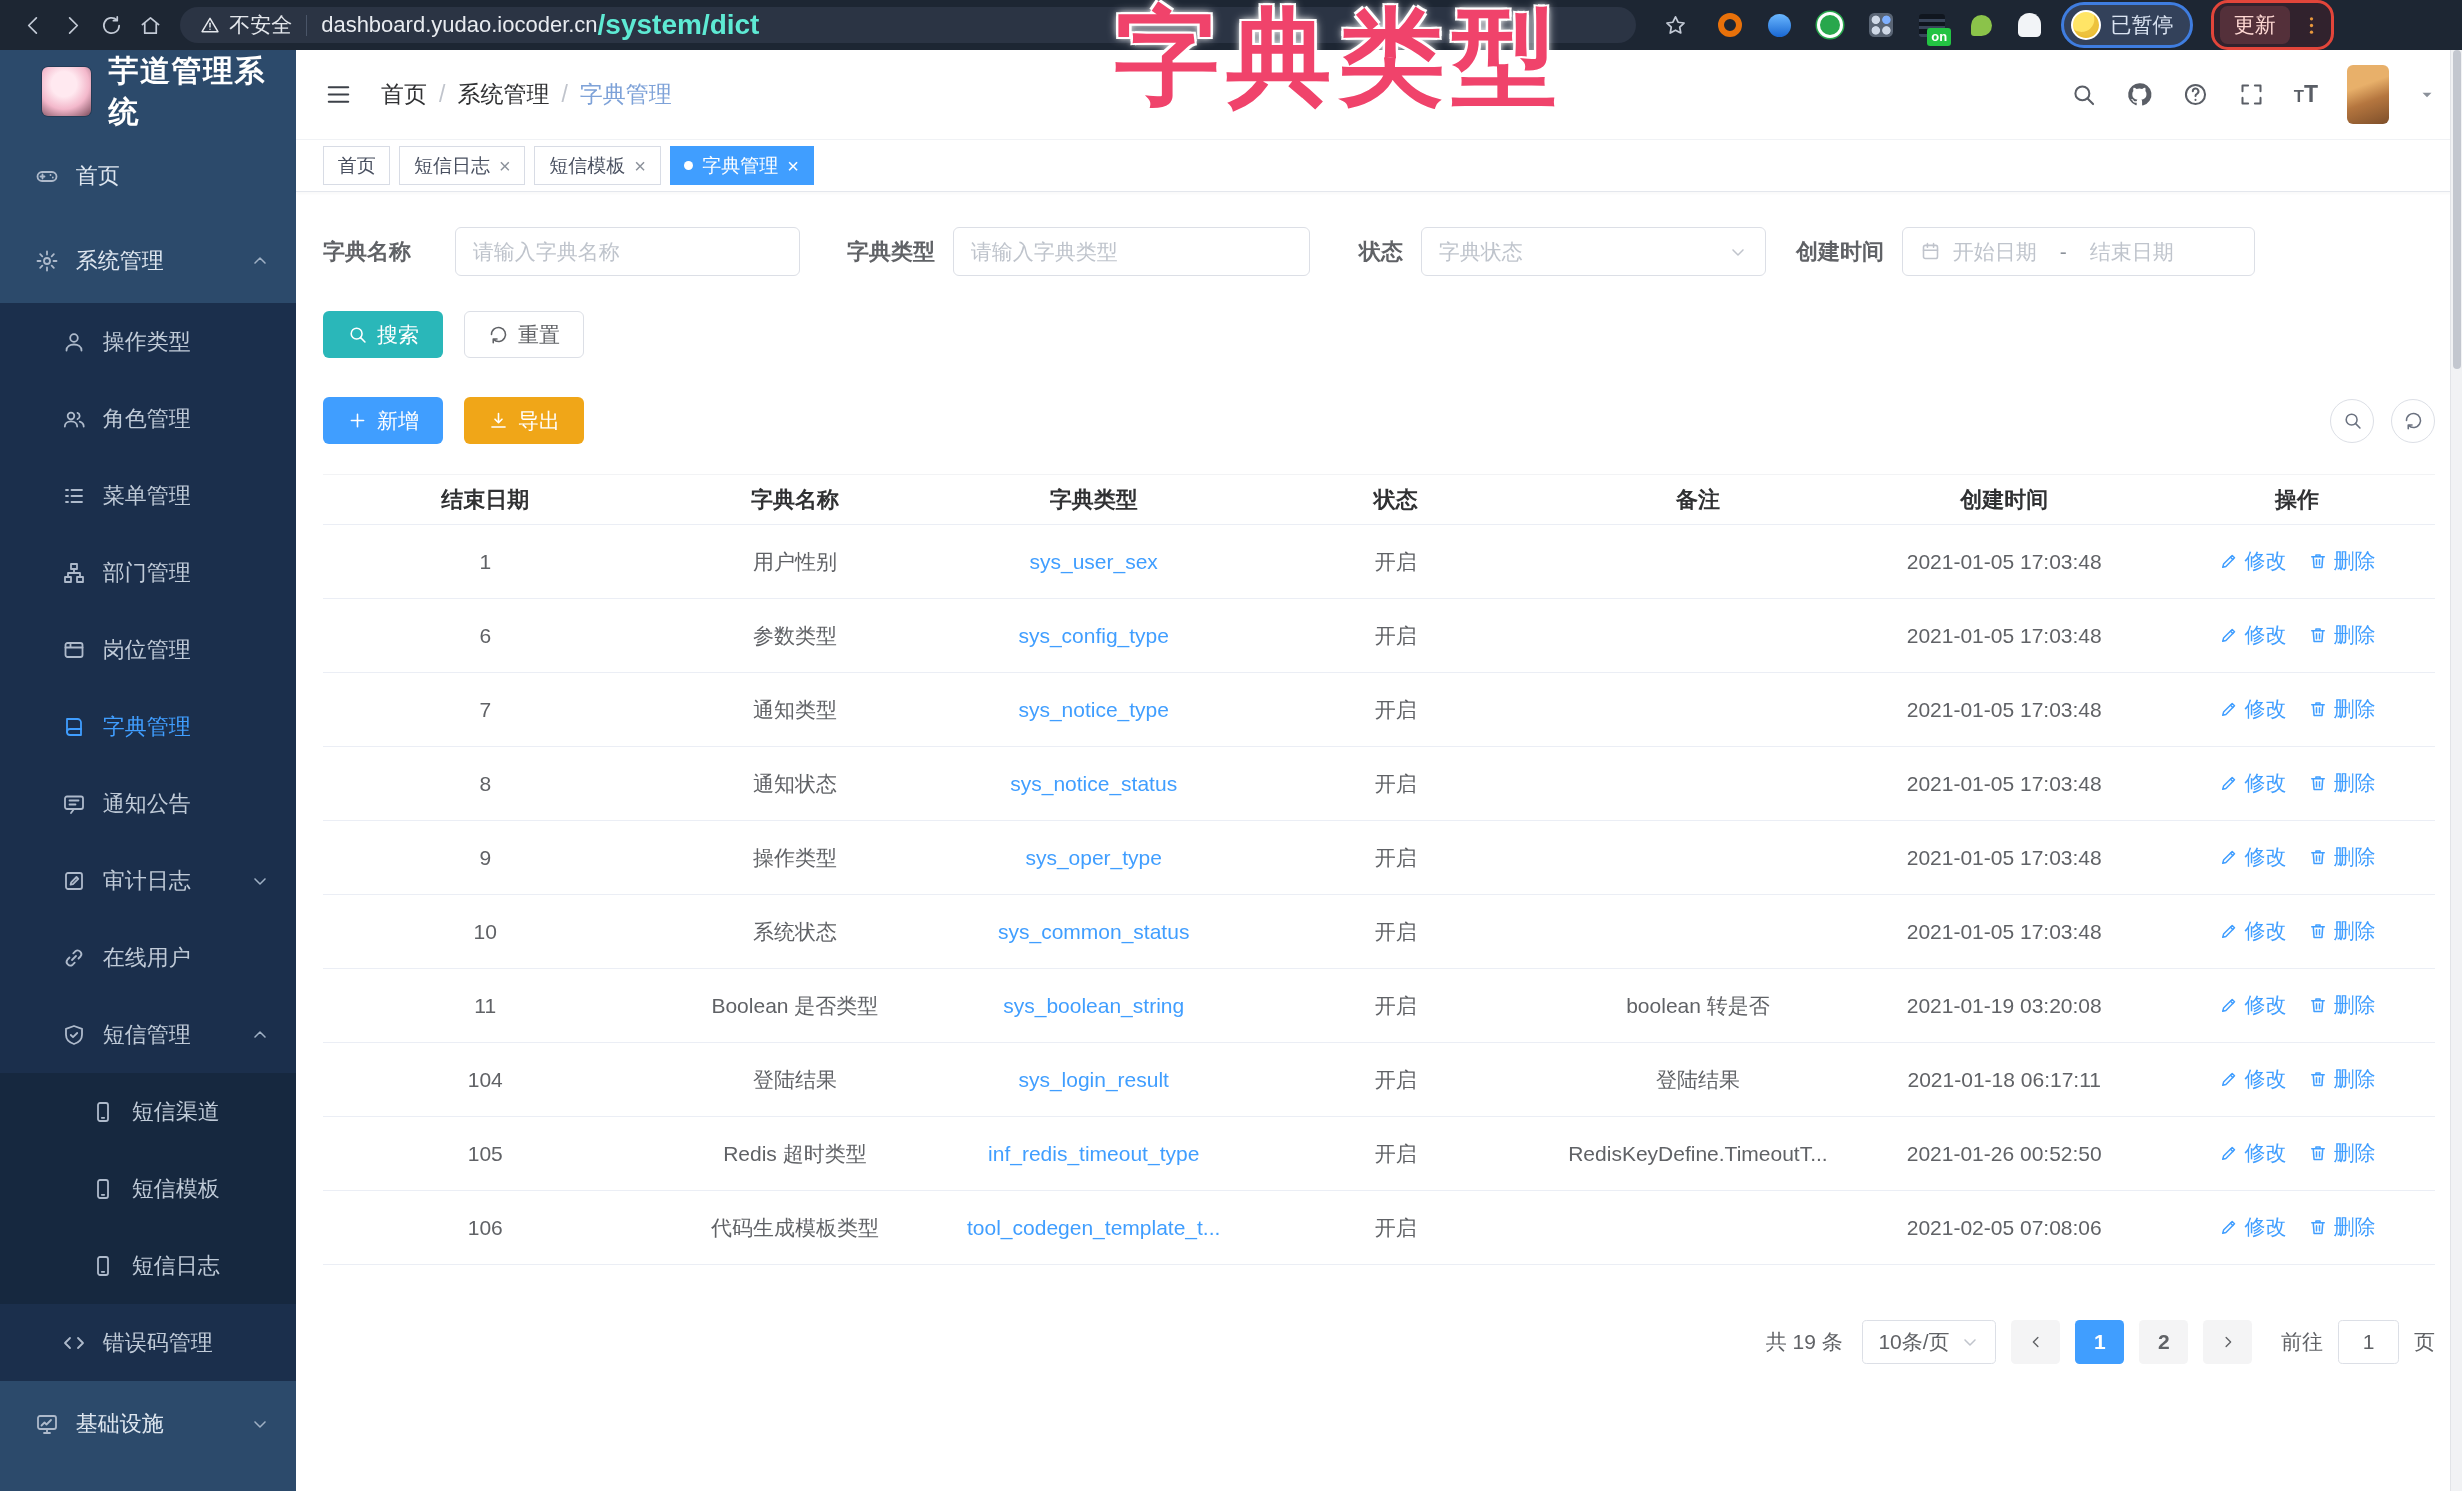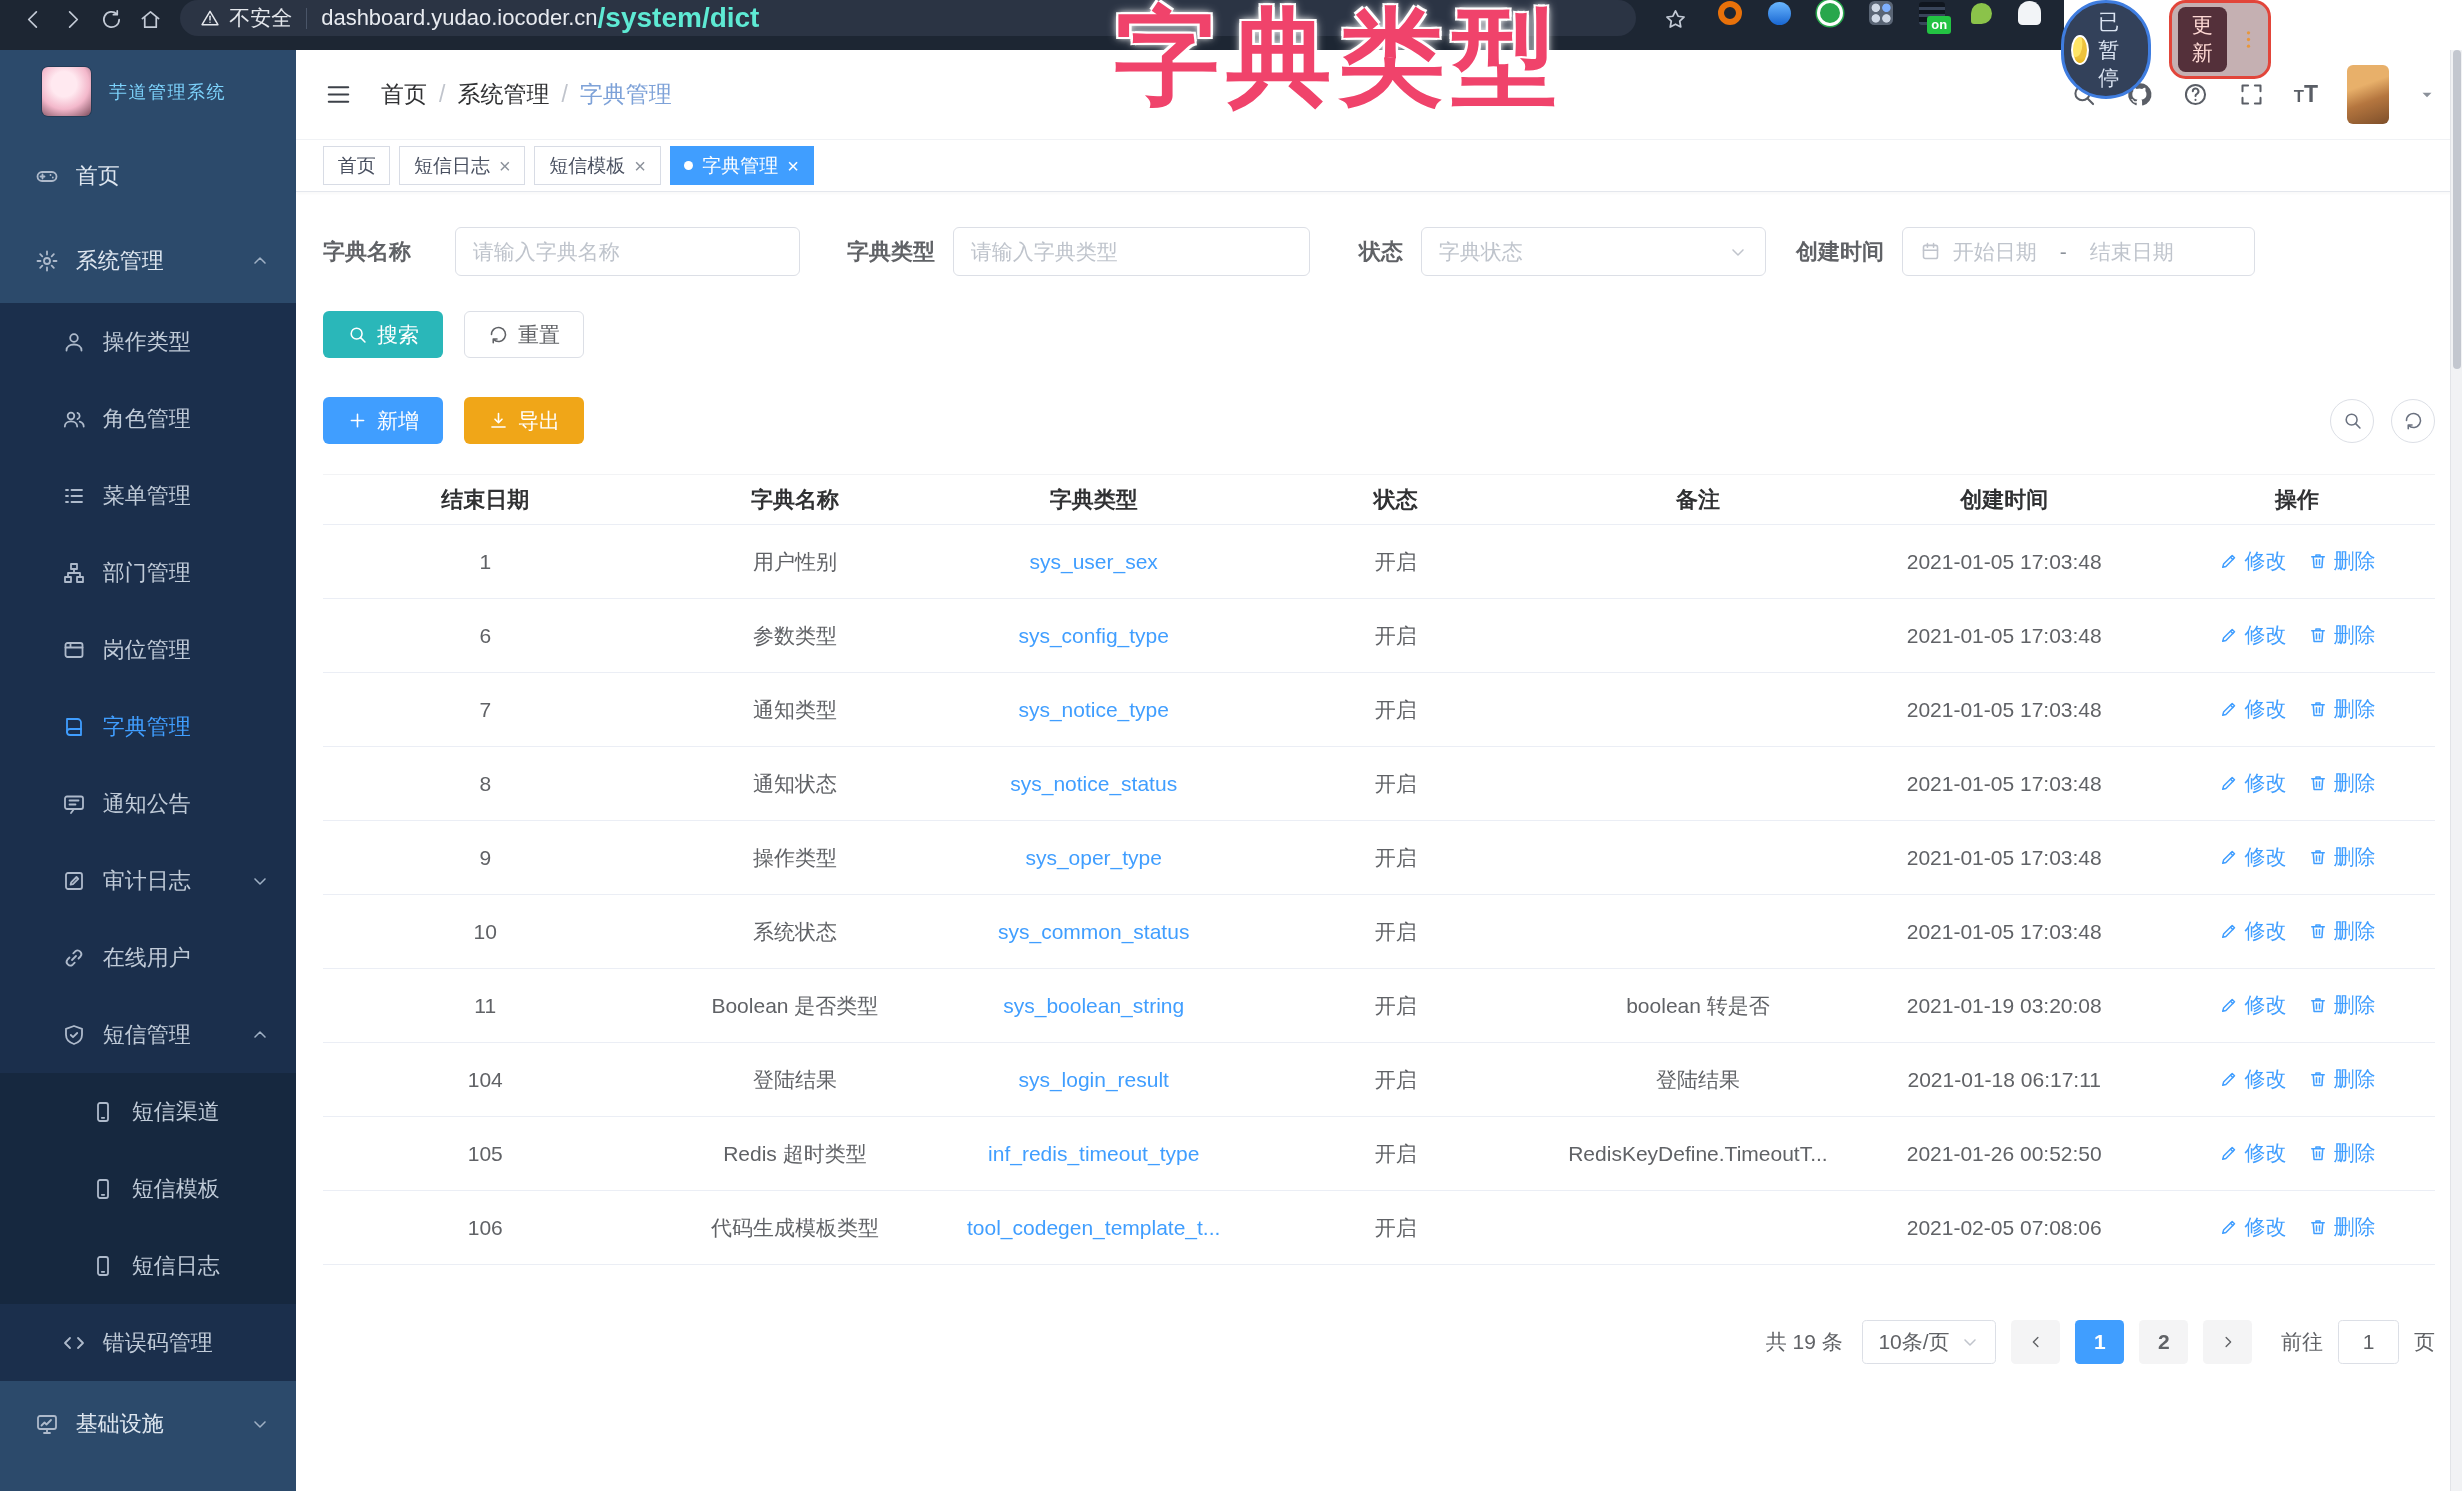--- a/index.html
+++ b/index.html
@@ -1,21 +1,21 @@
 <!DOCTYPE html>
 <html style="--primary: #409eff; --teal: #2ab7b9; --warning: #f0a618; --pink: #f0436b;font-size:12px"><head>
 <meta charset="utf-8">
 <style>
   * { margin:0; padding:0; box-sizing:border-box; }
   html,body { width:2462px; height:1491px; }
   body { font-family:"Liberation Sans","DejaVu Sans",sans-serif; background:#fff; overflow:hidden; position:relative; }
   .page { position:absolute; inset:0; }
 
   
-  .browser-bar { position:absolute; top:0; left:0; width:2064px; height:50px; background:#1d2633; display:flex; align-items:flex-start; padding:0 13.7px; z-index:5; }
+  .browser-bar { position:absolute; top:0; left:0; width:2462px; height:50px; background:#1d2633; display:flex; align-items:center; padding:0 13.7px; z-index:5; }
   .bicon { width:39px; height:39px; display:flex; align-items:center; justify-content:center; color:#c3cad6; flex:0 0 auto; border-radius:50%; }
   .bicon svg { width:23px; height:23px; }
   .url-pill { height:36px; border-radius:18px; background:#2b3444; display:flex; align-items:center; padding:0 20px; margin:0 15px 0 10.6px; width:1456px; flex:0 0 auto; }
   .warn-icon { color:#e4e7ec; display:flex; margin-right:9px; }
   .warn-icon svg { width:20px; height:20px; }
   .sec-label { color:#e4e7ec; font-size:21px; margin-right:13.7px; }
   .pill-divider { width:1.5px; height:21px; background:#4a5568; margin-right:13.7px; }
   .url-main { color:#e8ebf0; font-size:22px; }
   .url-path { color:#5eead4; font-size:28px;font-weight:bold; }
   .star { margin-left:4.6px; }
@@ -40,21 +40,21 @@
   .menu-dots svg { width:23px; height:23px; }
 
   
   .annotation { position:absolute; left:1114px; top:-12px; z-index:60; font-size:105px; font-weight:800; letter-spacing:7.6px; color:var(--pink,#f0436b);
     text-shadow:0 0 6px #fff,0 0 10.6px #fff,2.3px 2.3px 0 #fff,-2.3px -2.3px 0 #fff,2.3px -2.3px 0 #fff,-2.3px 2.3px 0 #fff; pointer-events:none; }
 
   
   .sidebar { position:absolute; left:0; top:50px; width:296px; bottom:0; background:#2c4a6b; overflow:hidden; }
   .logo-row { height:83px; display:flex; align-items:center; padding-left:42px; cursor:pointer; }
   .logo-img { width:49px; height:49px; border-radius:6px; background:radial-gradient(circle at 45% 35%,#ffe9f0 0 30%,#f3b8cb 60%,#7a4a5a); box-shadow:0 0 0 0.8px rgba(0,0,0,.25); }
-  .logo-title { color:#7dd3fc; font-size:18px; font-weight:400; margin-left:18px; letter-spacing:1.5px; }
+  .logo-title { color:#ffffff; font-size:30px; font-weight:700; margin-left:18px; letter-spacing:1.5px; }
   .menu-item { display:flex; align-items:center; position:relative; color:#c0cbd8; font-size:22px; cursor:pointer; }
   .menu-item.lvl1 { height:85px; padding-left:35px; color:#dfe7f0; }
   .menu-item.lvl2 { height:77px; padding-left:62px; background:#1b2f4c; }
   .menu-item.lvl3 { height:77px; padding-left:91px; background:#16283f; }
   .menu-item .mi-icon { display:flex; color:#aebacb; }
   .menu-item .mi-icon svg { width:24px; height:24px; }
   .menu-item .mi-label { margin-left:16.7px; }
   .menu-item .mi-chevron { position:absolute; right:26px; display:flex; color:#9fb0c4; }
   .menu-item .mi-chevron svg { width:20px; height:20px; }
   .menu-item.active, .menu-item.active .mi-icon { color:var(--primary,#409eff); }

